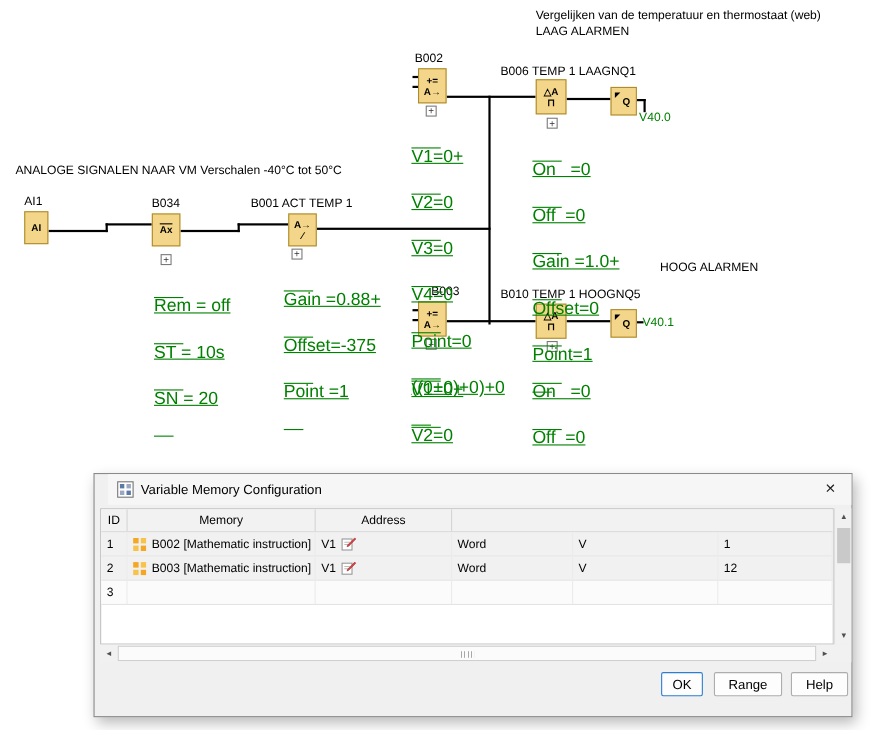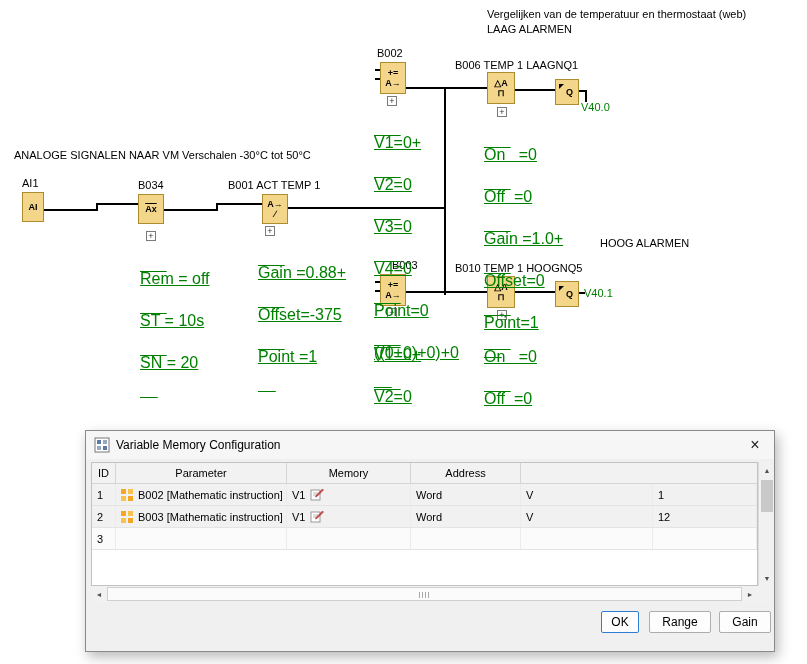--- a/index.html
+++ b/index.html
@@ -20,21 +20,21 @@
   .expand { position:absolute; width:10px; height:10px; border:1px solid #7a7a7a; background:#fff;
             font-size:9px; line-height:8px; text-align:center; color:#333; }
   .qflag { position:absolute; left:3px; top:4px; width:0; height:0;
            border-top:5px solid #000; border-right:5px solid transparent; }
   .qsym { margin-left:5px; }
 
   
   .dialog { position:absolute; left:85px; top:430px; width:690px; height:222px;
             background:#f0f0f0; border:1px solid #8a8a8a; box-shadow:3px 5px 12px rgba(0,0,0,.28);
             font-size:12px; color:#000; }
-  .titlebar { position:absolute; left:0; top:0; right:0; height:28px; background:#f6f6f6;
+  .titlebar { position:absolute; left:12px; top:0; right:0; height:28px; background:#f6f6f6;
               display:flex; align-items:center; padding-left:8px; }
   .title-text { margin-left:6px; font-size:12px; }
   .close-btn { position:absolute; right:0; top:0; width:38px; height:28px;
                display:flex; align-items:center; justify-content:center; font-size:16px; color:#222; }
 
   .vtable { position:absolute; left:5px; top:31px; width:667px; height:124px;
             background:#fff; border:1px solid #c2c2c2; overflow:hidden; }
   .thead, .trow { display:grid; grid-template-columns:24px 171px 124px 110px 132px 1fr; }
   .thead { height:21px; background:#f2f2f2; border-bottom:1px solid #d5d5d5; }
   .thead > div { border-right:1px solid #d5d5d5; display:flex; align-items:center; justify-content:center;
@@ -72,21 +72,21 @@
 </style>
 </head>
 <body>
 
 <div class="screen">
 
   <div class="diagram">
 
     <div class="lbl" style="left:487px;top:8px">Vergelijken van de temperatuur en thermostaat (web)</div>
     <div class="lbl" style="left:487px;top:23px">LAAG ALARMEN</div>
-    <div class="lbl" style="left:14px;top:149px">ANALOGE SIGNALEN NAAR VM Verschalen -30°C tot 50°C</div>
+    <div class="lbl" style="left:14px;top:149px">ANALOGE SIGNALEN NAAR VM Verschalen -40°C tot 50°C</div>
     <div class="lbl" style="left:600px;top:237px">HOOG ALARMEN</div>
 
     <div class="wire" style="left:44px;top:209px;width:54px;height:2px"></div>
     <div class="wire" style="left:96px;top:203px;width:2px;height:8px"></div>
     <div class="wire" style="left:96px;top:203px;width:42px;height:2px"></div>
     <div class="wire" style="left:164px;top:209px;width:54px;height:2px"></div>
     <div class="wire" style="left:216px;top:203px;width:2px;height:8px"></div>
     <div class="wire" style="left:216px;top:203px;width:46px;height:2px"></div>
     <div class="wire" style="left:288px;top:207px;width:158px;height:2px"></div>
     <div class="wire" style="left:444px;top:87px;width:2px;height:208px"></div>
@@ -208,21 +208,20 @@
         <rect x="3" y="9" width="4" height="4" fill="#9aa7c0"></rect>
         <rect x="9" y="9" width="4" height="4" fill="#5b7aa5"></rect>
       </svg>
       <span class="title-text">Variable Memory Configuration</span>
       <div class="close-btn">×</div>
     </div>
 
     <div class="vtable">
       <div class="thead">
         <div>ID</div>
-        <div>Parameter</div>
         <div>Memory</div>
         <div>Address</div>
       </div>
 
       <div class="trow row-filled">
         <div class="cell">1</div>
         <div class="cell">
           <svg width="12" height="12" viewBox="0 0 12 12">
             <rect x="0" y="0" width="5" height="5" fill="#f5a623"></rect>
               <rect x="7" y="0" width="5" height="5" fill="#f8c34a"></rect>
@@ -290,16 +289,16 @@
       <div class="sbtn left">◄</div>
       <div class="hthumb">
         <div class="grip"></div>
       </div>
       <div class="sbtn right">►</div>
     </div>
     <div class="corner"></div>
 
     <div class="btn btn-ok">OK</div>
     <div class="btn btn-cancel">Range</div>
-    <div class="btn btn-help">Gain</div>
+    <div class="btn btn-help">Help</div>
   </div>
 
 </div>
 
 </body></html>

